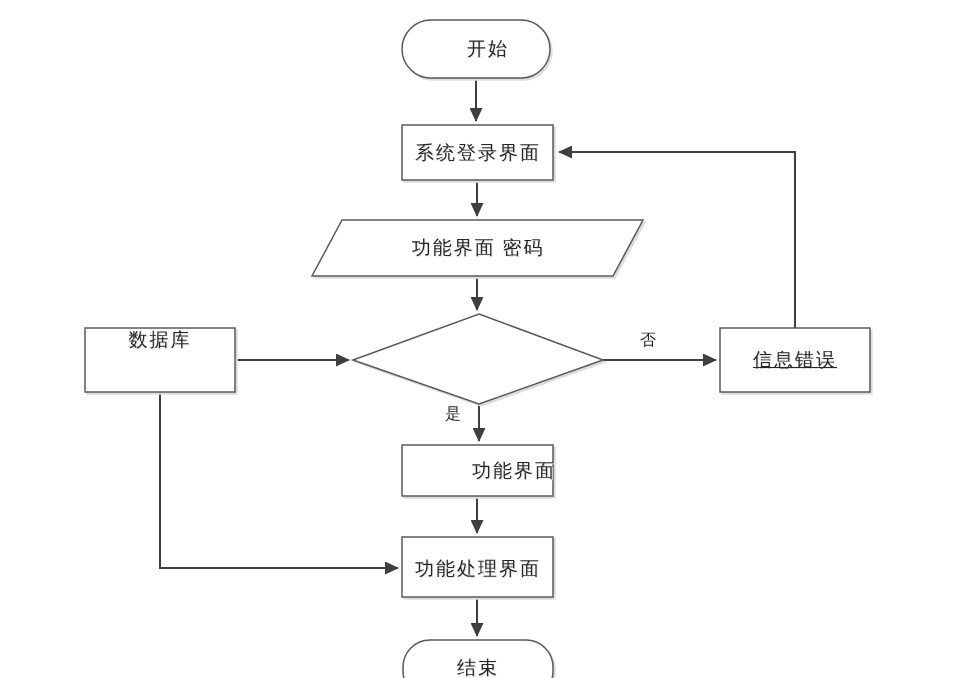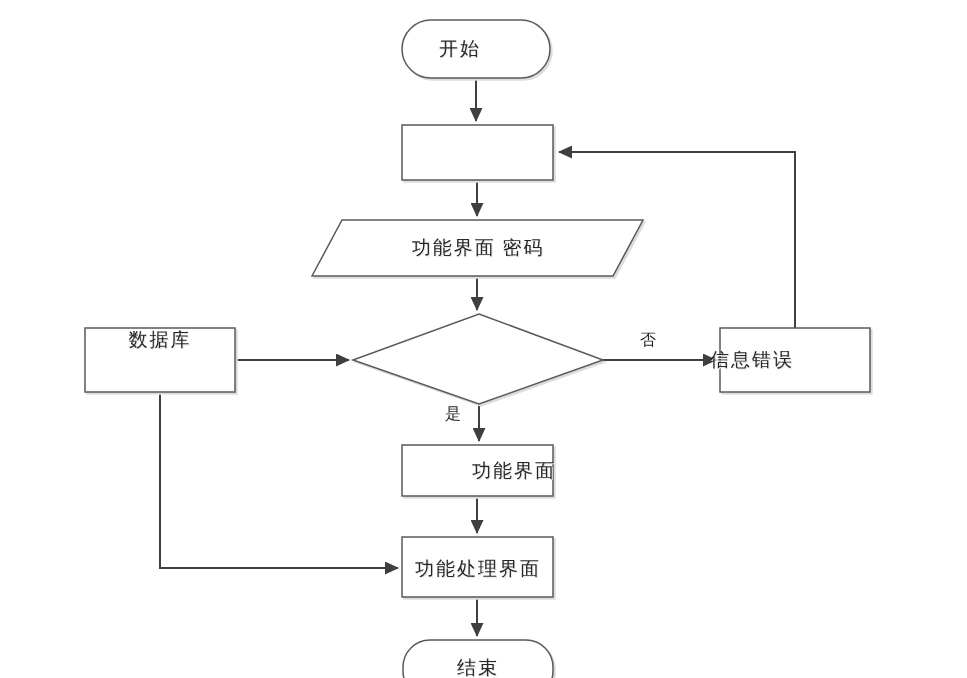--- a/index.html
+++ b/index.html
@@ -71,24 +71,25 @@
       <polygon points="342,220 643,220 613,276 312,276"></polygon>
       <polygon points="479,314 603,360 479,404 353,360"></polygon>
       <rect x="85" y="328" width="150" height="64"></rect>
       <rect x="720" y="328" width="150" height="64"></rect>
       <rect x="402" y="445" width="151" height="51"></rect>
       <rect x="402" y="537" width="151" height="60"></rect>
       <rect x="403" y="640" width="150" height="58" rx="27" ry="27"></rect>
     </g>
   </svg>
 
-  <div class="node-label" style="left:460px; top:49px;">开始</div>
+  <div class="node-label" style="left:488px; top:49px;">开始</div>
+  <div class="node-label" style="left:478px; top:153px;">系统登录界面</div>
   <div class="node-label" style="left:478px; top:248px;">功能界面 密码</div>
   <div class="node-label" style="left:160px; top:340px;">数据库</div>
-  <div class="node-label" style="left:752px; top:360px;">信息错误</div>
+  <div class="node-label" style="left:795px; top:360px;text-decoration:underline;">信息错误</div>
   <div class="node-label" style="left:478px; top:471px;margin-left:36px;">功能界面</div>
   <div class="node-label" style="left:478px; top:569px;">功能处理界面</div>
   <div class="node-label" style="left:478px; top:668px;">结束</div>
 
   <div class="edge-label" style="left:648px; top:340px;">否</div>
   <div class="edge-label" style="left:453px; top:414px;">是</div>
 
 </div>
 
 </body></html>

